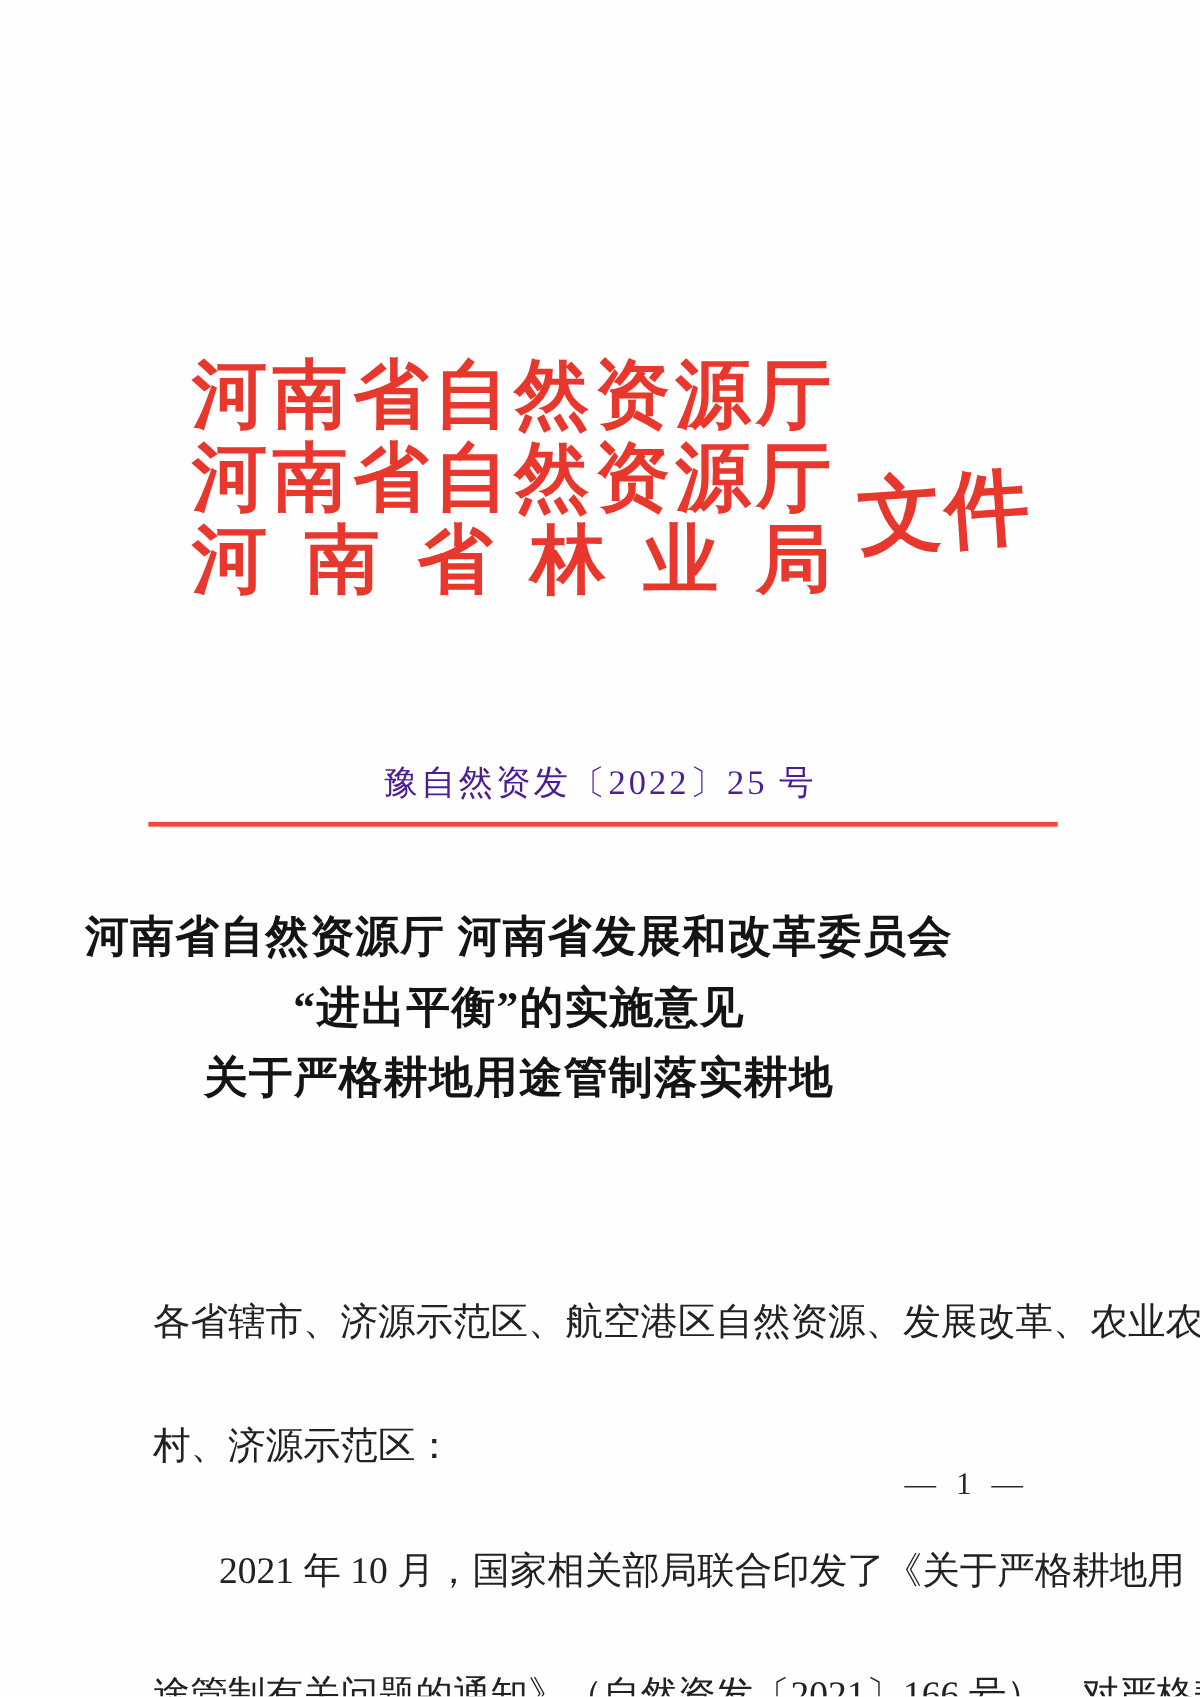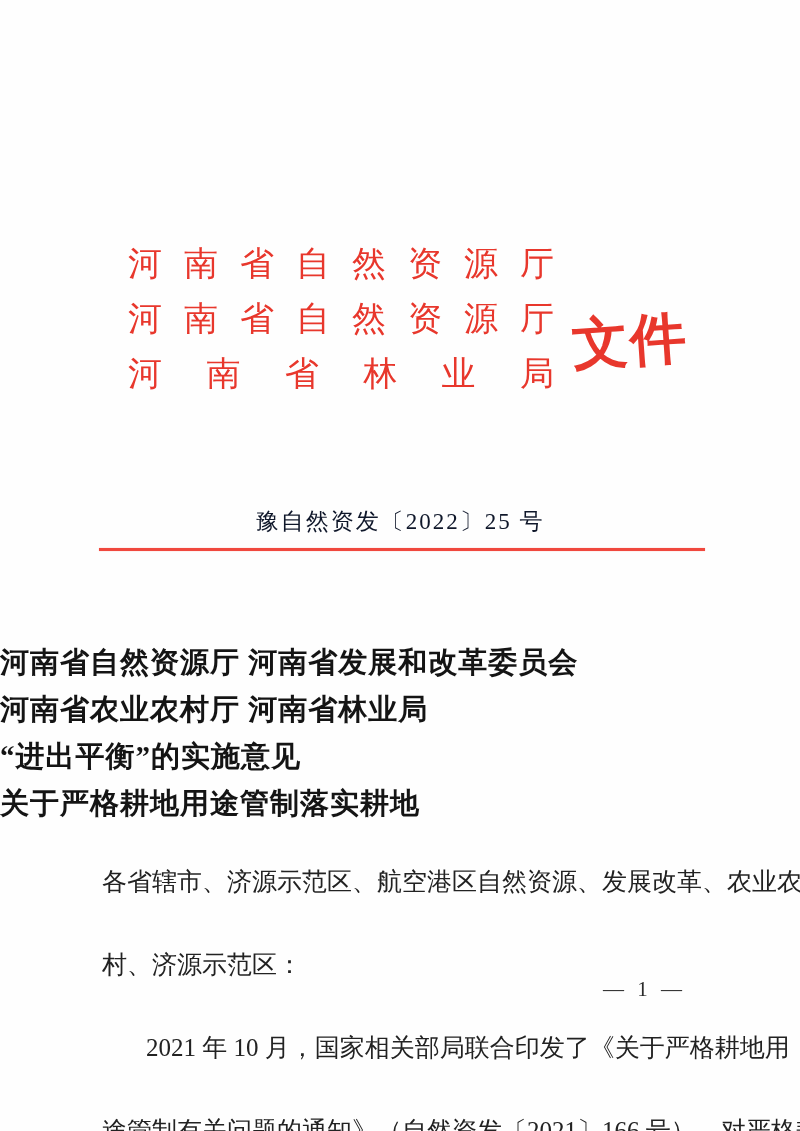--- a/index.html
+++ b/index.html
@@ -20,22 +20,22 @@
   
   .agencies {
     position: absolute;
     left: 128px;
     top: 236px;
     width: 426px;
   }
   .agency-line {
     height: 55px;
     line-height: 55px;
-    font-size: 34px;
-    font-weight: normal;
+    font-size: 50px;
+    font-weight: bold;
     color: #e8372c;
     text-align: justify;
     text-align-last: justify;
     white-space: nowrap;
   }
   .doc-type {
     position: absolute;
     left: 572px;
     top: 304px;
     font-size: 56px;
@@ -49,40 +49,41 @@
 
   
   .doc-number {
     position: absolute;
     left: 0;
     top: 506px;
     width: 800px;
     text-align: center;
     font-size: 23px;
     letter-spacing: 2px;
-    color: #0f172a;
+    color: #4c1d95;
   }
 
   
   .red-line {
     position: absolute;
     left: 99px;
     top: 548px;
     width: 606px;
     height: 3px;
     background: #f0483e;
     box-shadow: 0 0 1px #f8847c;
   }
 
   
   .title-block {
     position: absolute;
     left: 0;
-    top: 639px;
+    top: 602px;
     width: 692px;
+    text-align: center;
   }
   .title-line {
     line-height: 47px;
     font-size: 29px;
     font-weight: bold;
     color: #141414;
     letter-spacing: 1px;
   }
 
   
@@ -131,21 +132,20 @@
   </div>
 
   <div class="doc-type">文件</div>
 
   <div class="doc-number">豫自然资发〔2022〕25 号</div>
 
   <div class="red-line"></div>
 
   <div class="title-block">
     <div class="title-line">河南省自然资源厅 河南省发展和改革委员会</div>
-    <div class="title-line">河南省农业农村厅 河南省林业局</div>
     <div class="title-line">“进出平衡”的实施意见</div>
     <div class="title-line">关于严格耕地用途管制落实耕地</div>
   </div>
 
   <div class="body-block">
     <div class="body-line justify">各省辖市、济源示范区、航空港区自然资源、发展改革、农业农</div>
     <div class="body-line">村、济源示范区：</div>
     <div class="body-line justify indent">2021 年 10 月，国家相关部局联合印发了《关于严格耕地用</div>
     <div class="body-line justify">途管制有关问题的通知》（自然资发〔2021〕166 号），对严格耕</div>
   </div>

